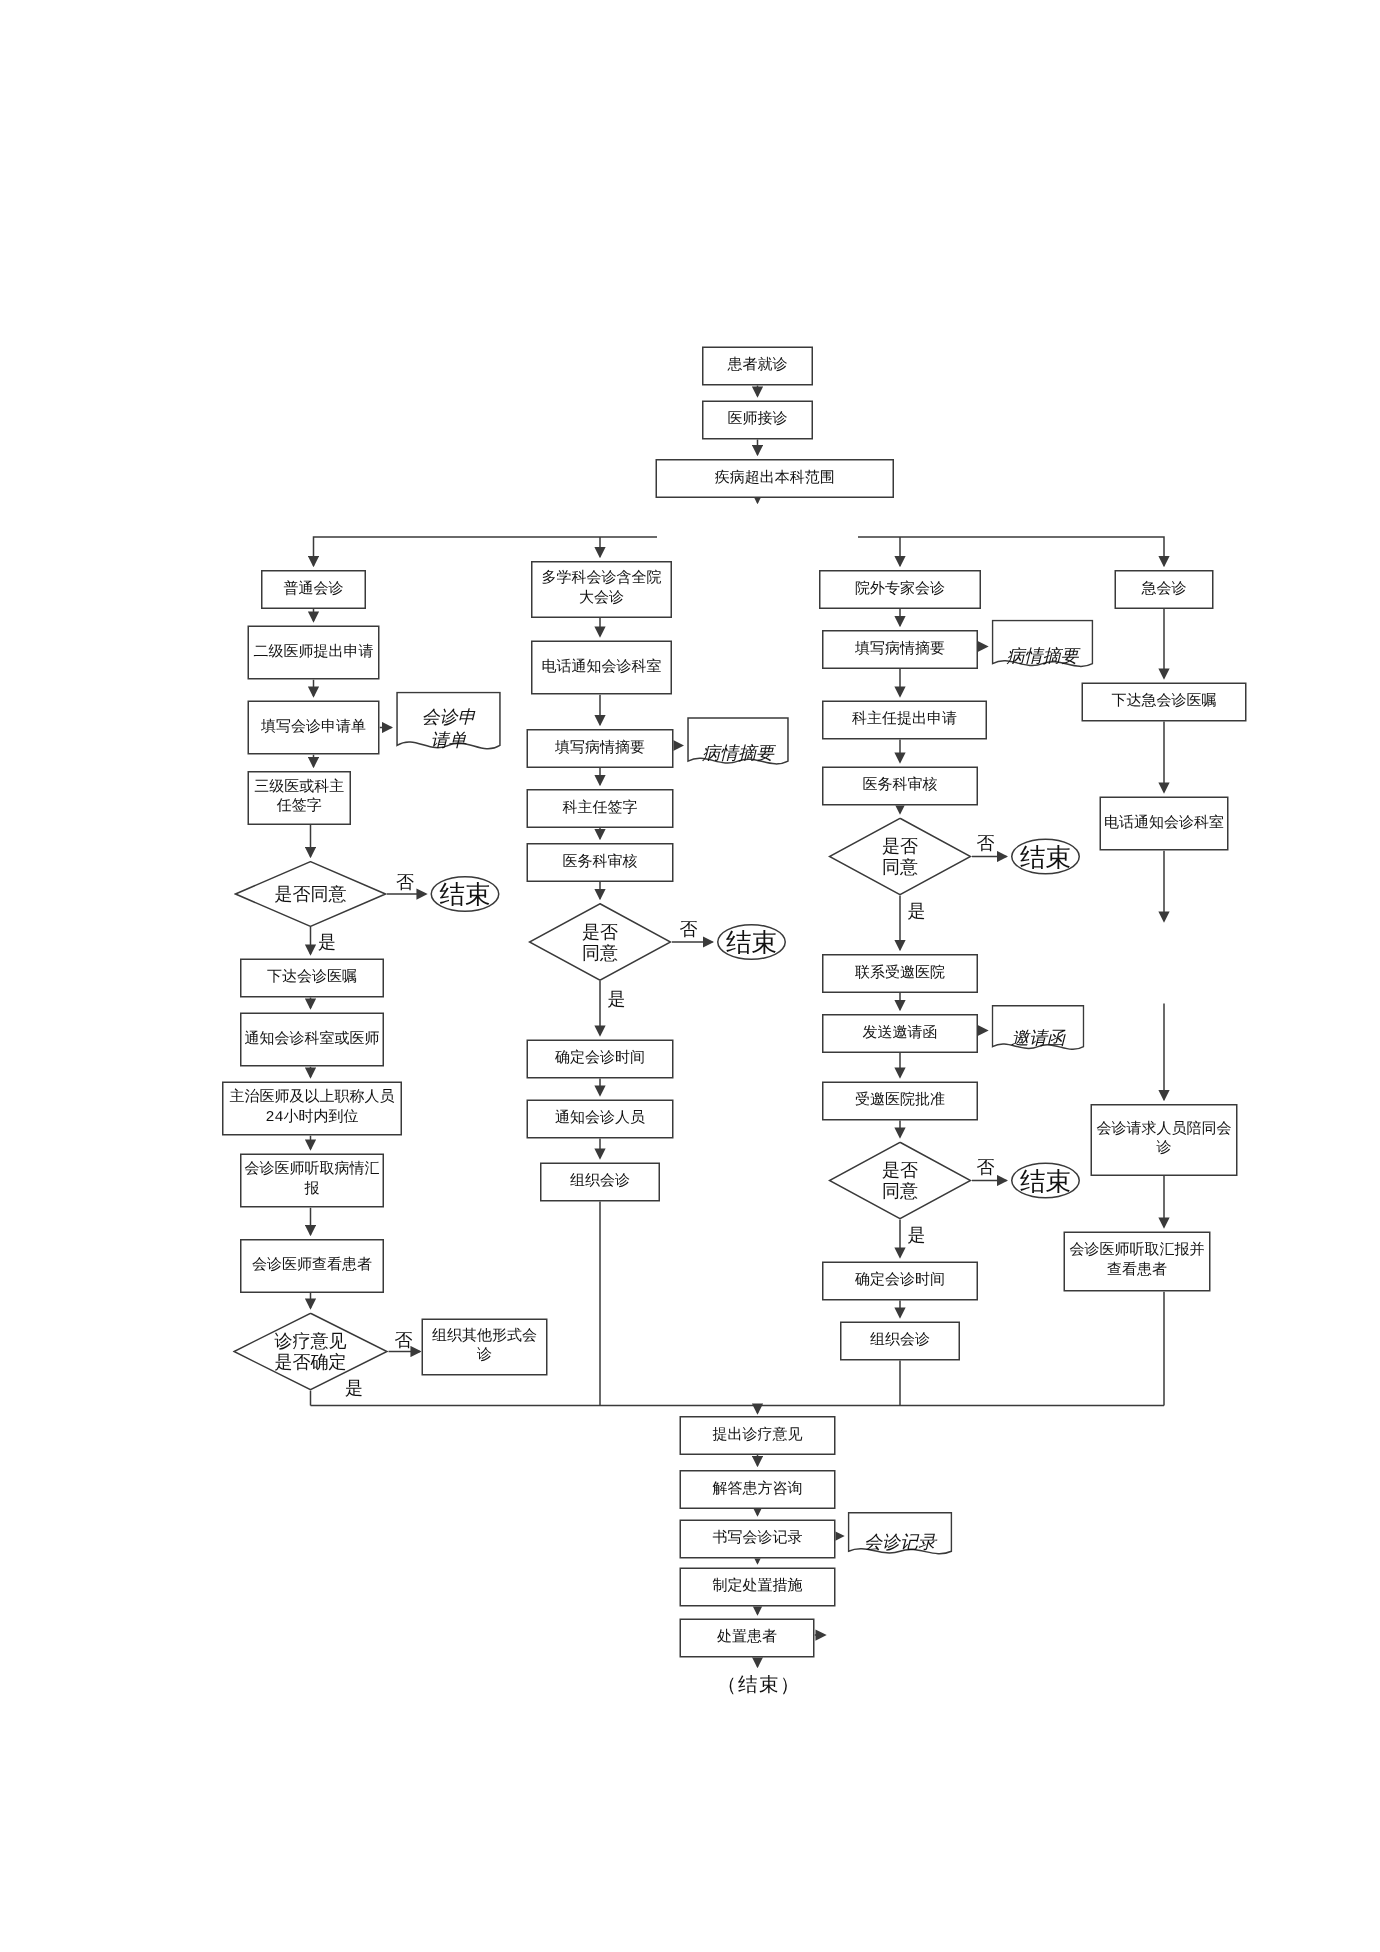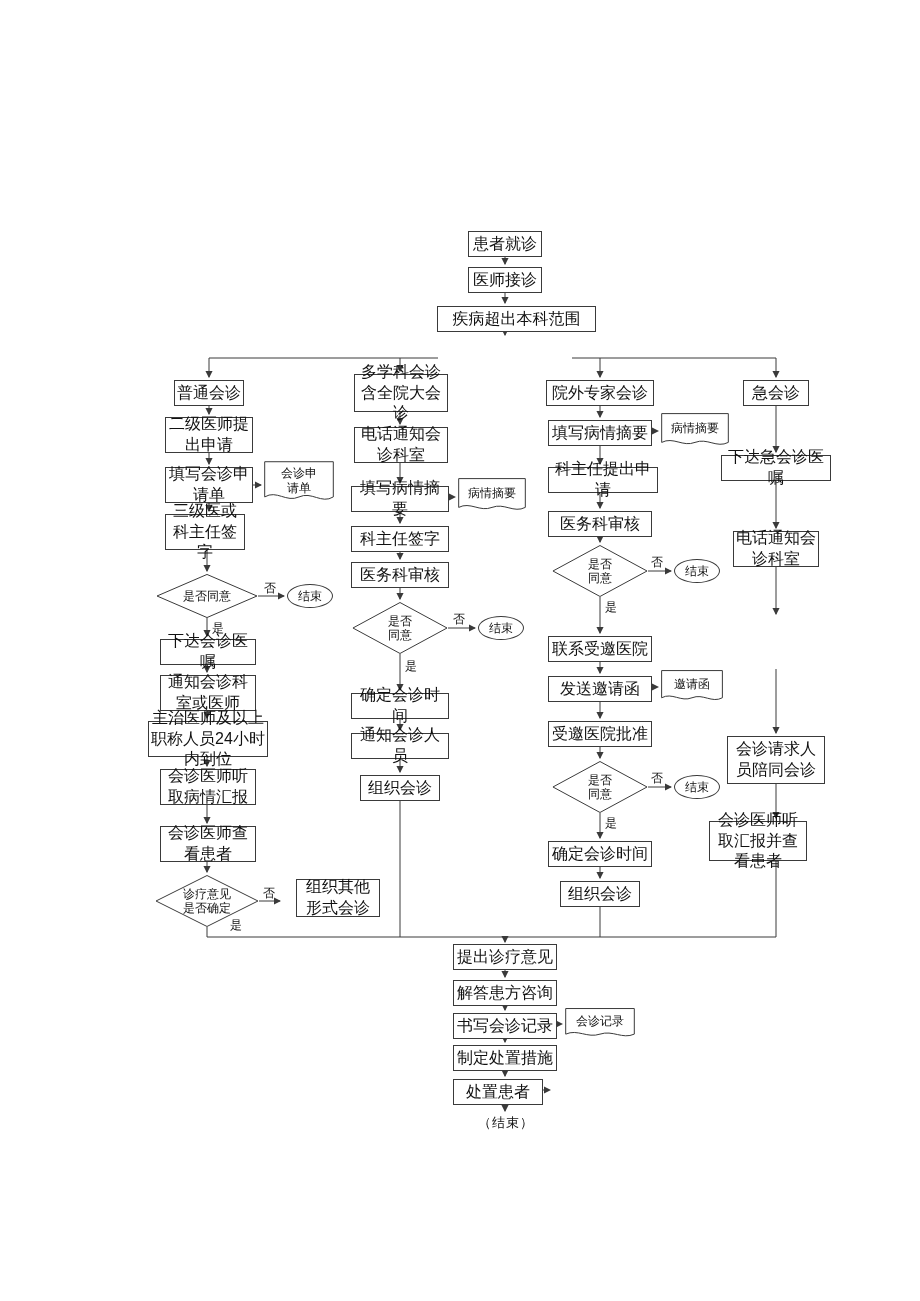--- a/index.html
+++ b/index.html
@@ -2,36 +2,36 @@
 <html><head>
 <meta charset="utf-8">
 <style>
   html,body { margin:0; padding:0; background:#ffffff; }
   body { font-family:"Liberation Sans","DejaVu Sans",sans-serif; color:#111; }
   .canvas { position:relative; width:920px; height:1301px; background:#fff; overflow:hidden; }
   #wires { position:absolute; left:0; top:0; }
   .node {
     position:absolute; box-sizing:border-box; border:1px solid #3a3a3a; background:#fff;
     display:flex; align-items:center; justify-content:center; text-align:center;
-    font-size:16px; line-height:1.3; padding:12px 2px;
+    font-size:10px; line-height:1.3; padding:12px 2px;font-family:Liberation Mono, monospace;
   }
   .diamond {
     position:absolute; display:flex; align-items:center; justify-content:center;
     text-align:center; font-size:12px;
   }
   .diamond > svg, .docnode > svg { position:absolute; left:0; top:0; width:100%; height:100%; }
   .diamond .dtext { position:relative; z-index:1; line-height:1.2; }
   .docnode {
-    position:absolute; display:flex; align-items:center; justify-content:center;
-    text-align:center; font-size:12px;
+    position:absolute; display:flex; align-items:flex-end; justify-content:center;
+    text-align:center; font-size:12px;font-style:italic;
   }
   .docnode .dtext { position:relative; z-index:1; line-height:1.2; padding-bottom:5px; }
   .endcap {
     position:absolute; box-sizing:border-box; border:1px solid #3a3a3a; border-radius:50%;
-    background:#fff; display:flex; align-items:center; justify-content:center; font-size:12px;
+    background:#fff; display:flex; align-items:center; justify-content:center; font-size:17px;
   }
   .lbl { position:absolute; font-size:12px; }
   .final { position:absolute; font-size:13px; letter-spacing:1px; }
   .nowrap { white-space:nowrap; }
 </style>
 </head>
 <body>
 
 <div class="canvas">
 
@@ -124,40 +124,40 @@
 
   <div class="node" style="left:174px;top:380px;width:70px;height:22px">普通会诊</div>
   <div class="node" style="left:165px;top:417px;width:88px;height:36px">二级医师提出申请</div>
   <div class="node" style="left:165px;top:467px;width:88px;height:36px">填写会诊申请单</div>
   <div class="docnode" style="left:264px;top:461px;width:70px;height:44px">
     <svg viewBox="0 0 100 60" preserveAspectRatio="none">
         <path d="M1,1 H99 V49 C82,59 68,41 50,49 C32,57 18,39 1,49 Z" fill="#fff" stroke="#3a3a3a" vector-effect="non-scaling-stroke"></path>
       </svg>
     <span class="dtext" style="width:44px">会诊申请单</span>
   </div>
-  <div class="node" style="left:165px;top:514px;width:80px;height:36px">三级医或科主任签字</div>
+  <div class="node" style="left:165px;top:514px;width:69px;height:36px">三级医或科主任签字</div>
   <div class="diamond" style="left:156px;top:574px;width:102px;height:44px">
     <svg viewBox="0 0 100 100" preserveAspectRatio="none">
         <polygon points="50,1 99,50 50,99 1,50" fill="#fff" stroke="#3a3a3a" vector-effect="non-scaling-stroke"></polygon>
       </svg>
     <span class="dtext nowrap">是否同意</span>
   </div>
   <div class="endcap" style="left:287px;top:584px;width:46px;height:24px">结束</div>
   <div class="node" style="left:160px;top:639px;width:96px;height:22px">下达会诊医嘱</div>
   <div class="node" style="left:160px;top:675px;width:96px;height:36px">通知会诊科室或医师</div>
   <div class="node" style="left:148px;top:721px;width:120px;height:36px">主治医师及以上职称人员24小时内到位</div>
   <div class="node" style="left:160px;top:769px;width:96px;height:36px">会诊医师听取病情汇报</div>
   <div class="node" style="left:160px;top:826px;width:96px;height:36px">会诊医师查看患者</div>
   <div class="diamond" style="left:155px;top:875px;width:104px;height:52px">
     <svg viewBox="0 0 100 100" preserveAspectRatio="none">
         <polygon points="50,1 99,50 50,99 1,50" fill="#fff" stroke="#3a3a3a" vector-effect="non-scaling-stroke"></polygon>
       </svg>
     <span class="dtext" style="width:52px">诊疗意见是否确定</span>
   </div>
-  <div class="node" style="left:296px;top:879px;width:84px;height:38px">组织其他形式会诊</div>
+  <div class="node" style="left:281px;top:879px;width:84px;height:38px">组织其他形式会诊</div>
 
   <div class="node" style="left:354px;top:374px;width:94px;height:38px">多学科会诊含全院大会诊</div>
   <div class="node" style="left:354px;top:427px;width:94px;height:36px">电话通知会诊科室</div>
   <div class="node" style="left:351px;top:486px;width:98px;height:22px">填写病情摘要</div>
   <div class="docnode" style="left:458px;top:478px;width:68px;height:36px">
     <svg viewBox="0 0 100 60" preserveAspectRatio="none">
         <path d="M1,1 H99 V49 C82,59 68,41 50,49 C32,57 18,39 1,49 Z" fill="#fff" stroke="#3a3a3a" vector-effect="non-scaling-stroke"></path>
       </svg>
     <span class="dtext nowrap">病情摘要</span>
   </div>

